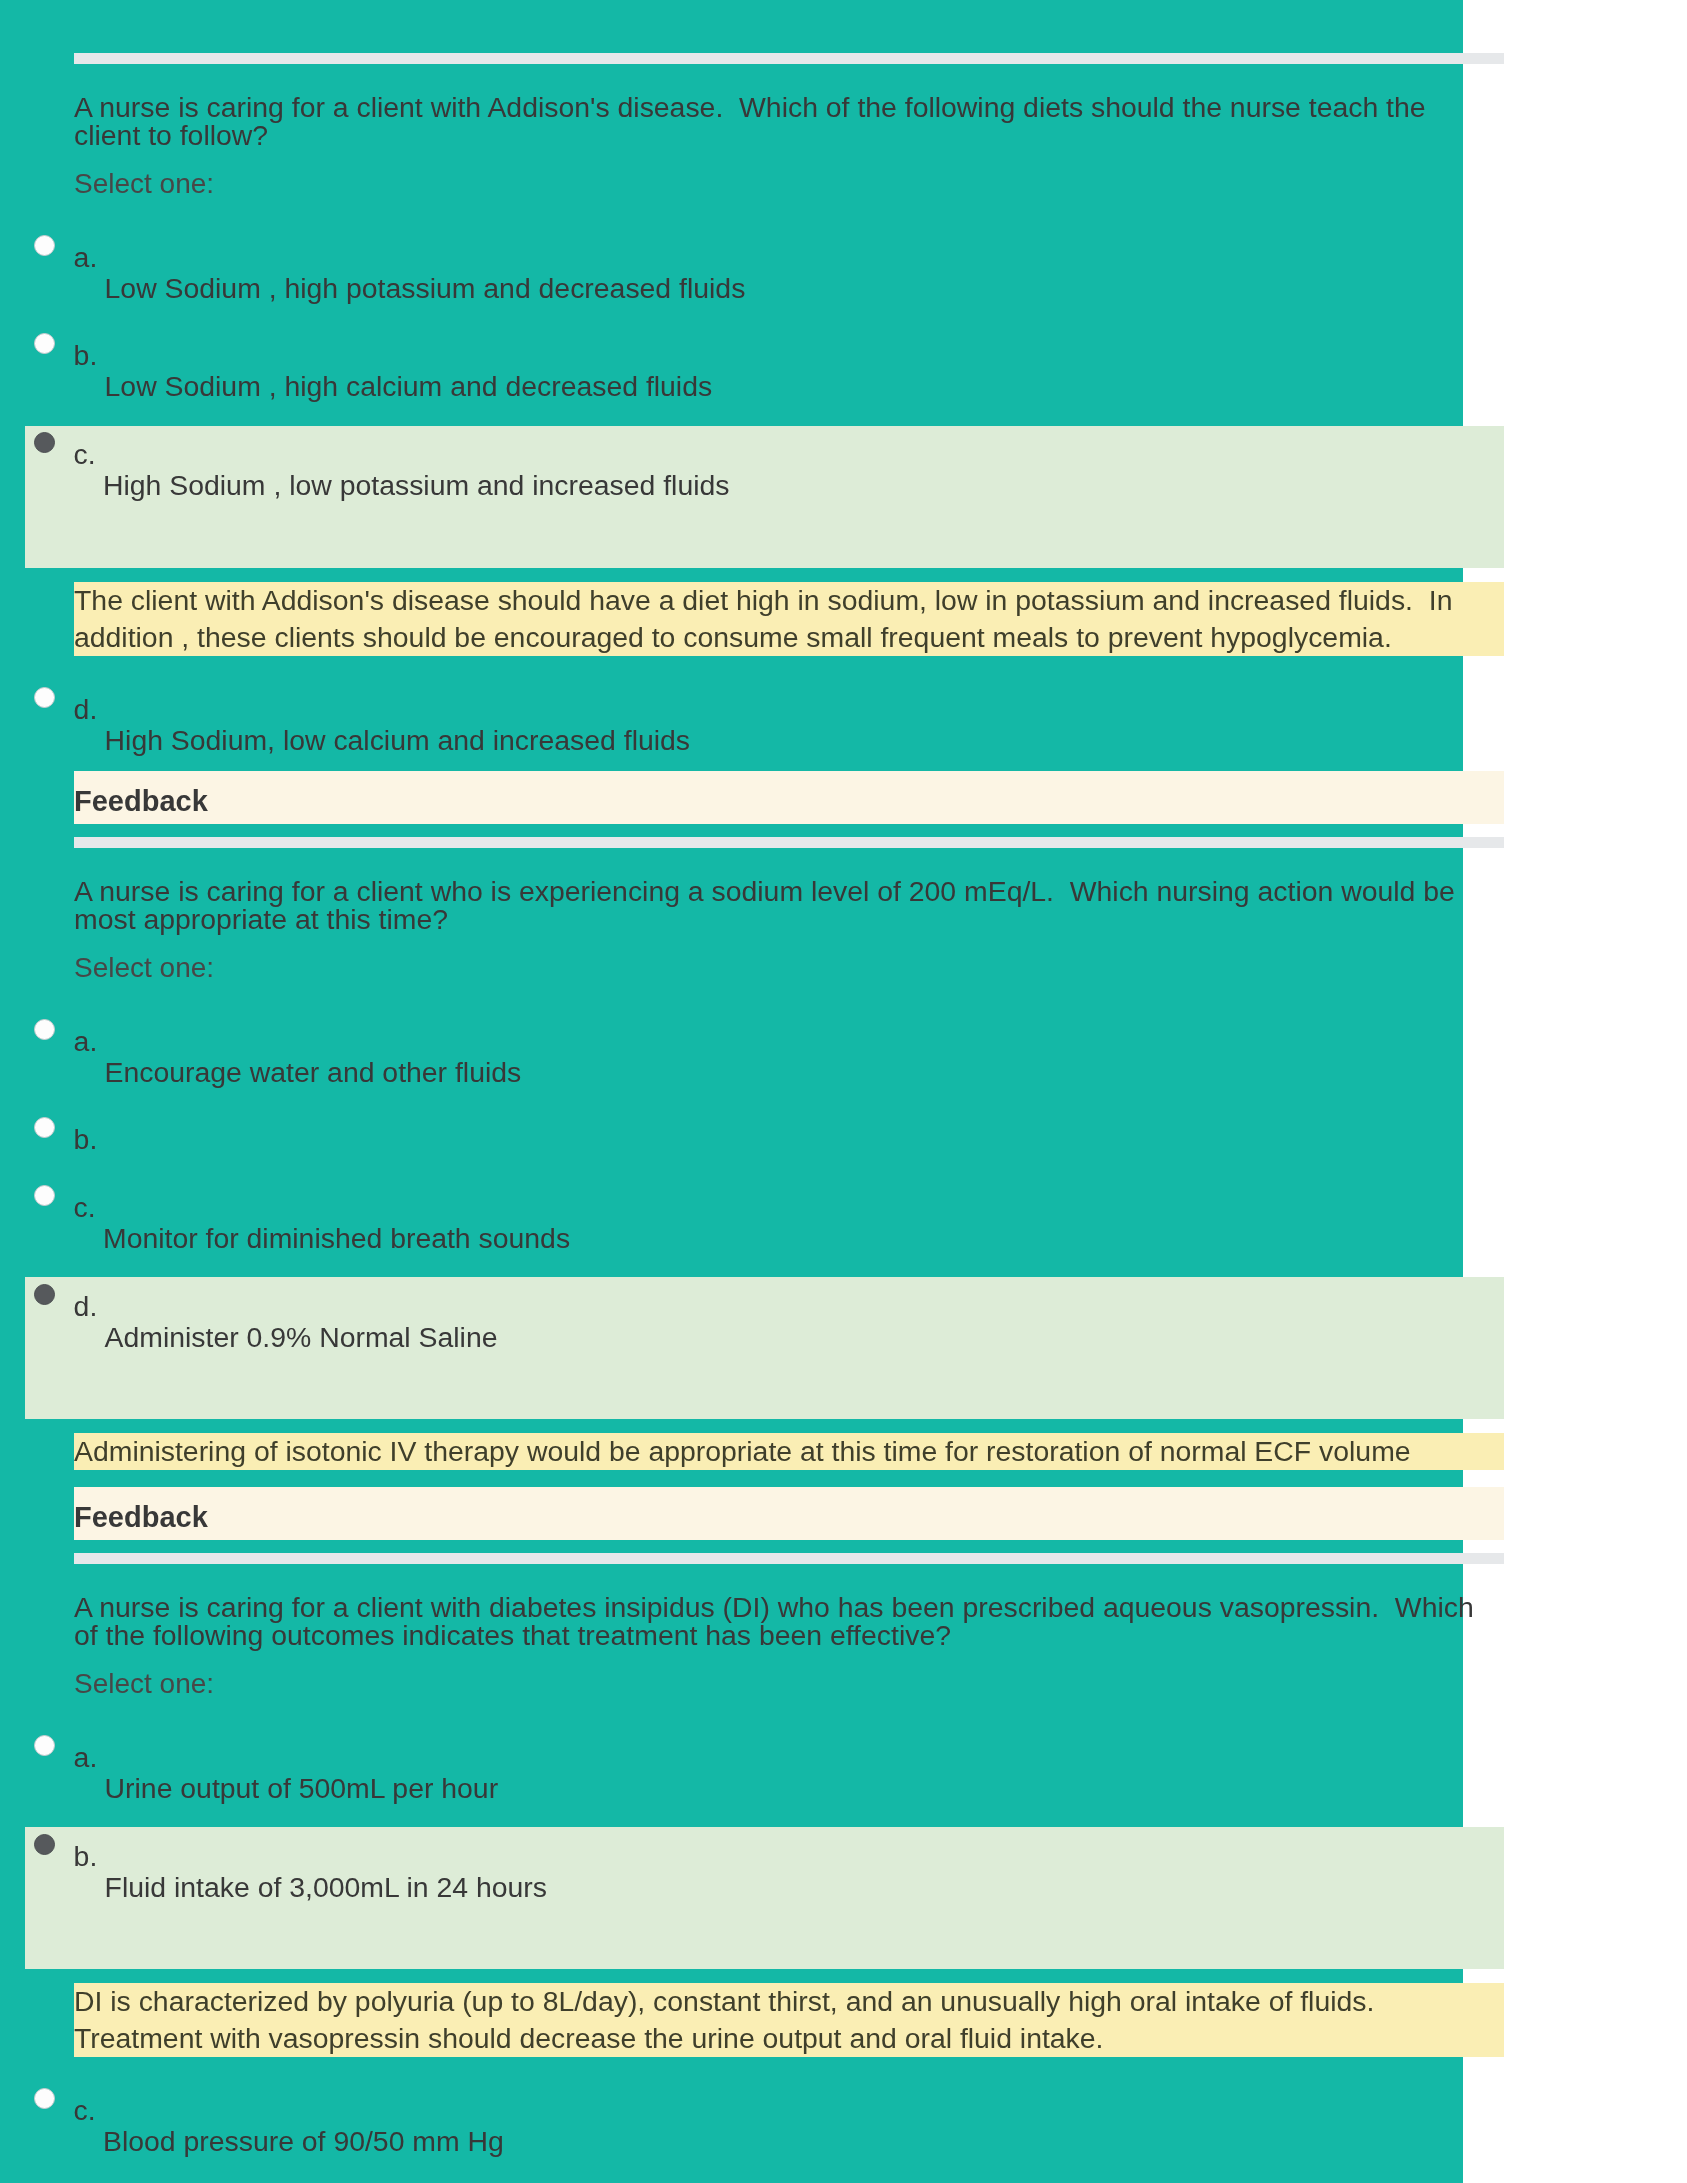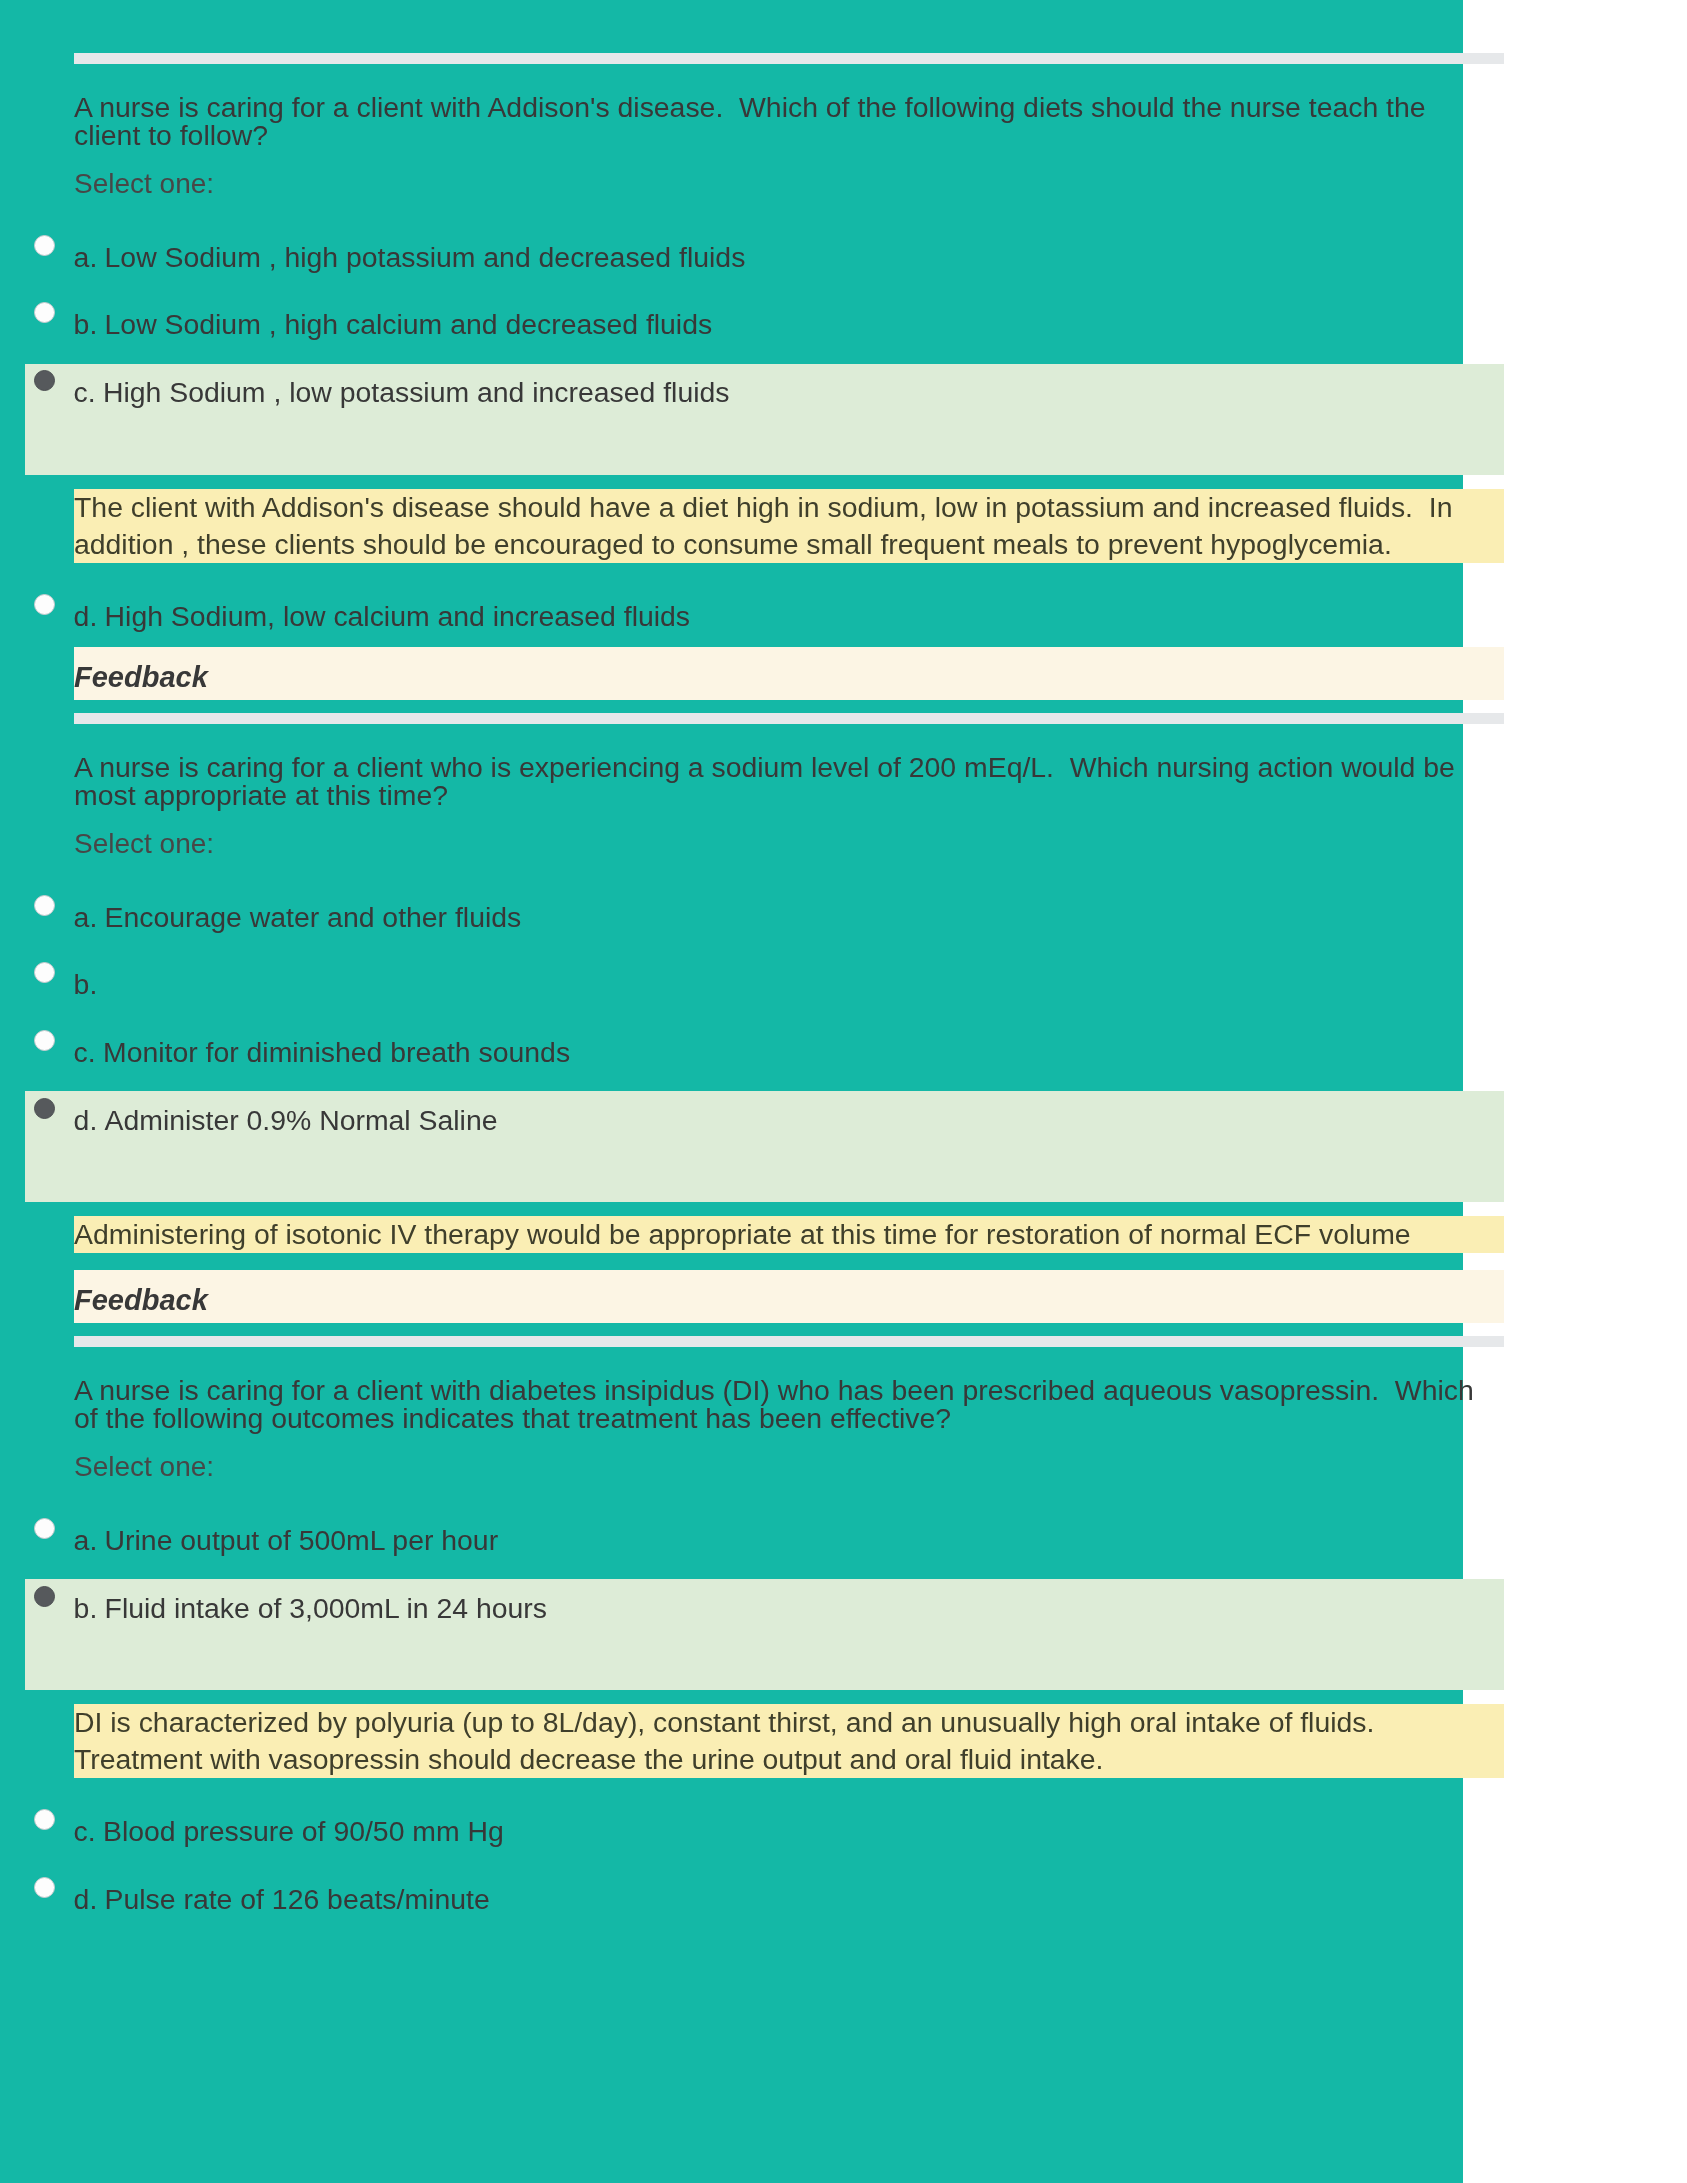--- a/index.html
+++ b/index.html
@@ -14,31 +14,31 @@
   .selectone{font-size:28px;line-height:26.5px;color:#474747;padding:0 0 0 49px;margin-top:22px;}
 
   .opts{margin:0;padding:0;}
   .opt{position:relative;padding:0;}
   .optrow{display:flex;align-items:flex-start;position:relative;}
   .radio{position:relative;width:21px;height:21px;border-radius:50%;
          border:1.3px solid #c7cbce;background:#fdfdfd;flex:0 0 auto;box-sizing:border-box;
          margin:-8px 0 0 8.6px;}
   .opt.correct .radio{background:#56595c;border-color:#4c4f52;}
   .optletter{flex:0 0 auto;font-size:28.4px;line-height:28.4px;color:#383838;padding:0 7.3px 0 19px;}
-  .optlabel{font-size:28.4px;line-height:28.4px;color:#383838;white-space:pre-wrap;}
+  .optlabel{font-size:28.4px;line-height:28.4px;color:#383838;white-space:pre-wrap;margin-top:31px;}
 
   .opt{margin-top:39px;}
   .opts > .opt:first-child{margin-top:45px;}
   .opt.correct{background:#ddecd7;padding:14.6px 0 68px 0;margin-top:25px;}
 
   .optcomment{background:#faeeb4;color:#3f3f2b;font-size:28.4px;line-height:37px;
       margin:14px 0 0 49px;padding:0;white-space:pre-wrap;}
 
   .feedback{background:#fcf5e4;margin:16.5px 0 0 49px;padding:16.5px 0 9.3px 0;}
-  .fblabel{font-size:29px;font-weight:bold;line-height:28px;color:#383838;padding:0;font-style:italic;}
+  .fblabel{font-size:29px;font-weight:bold;line-height:28px;color:#383838;padding:0;}
   .fbtext{font-size:28.4px;line-height:28px;color:#383838;padding:0;margin-top:29px;white-space:pre-wrap;}
 </style>
 </head>
 <body>
 
 <div class="page">
  <div class="wrap">
   <div class="qsep"></div>
   <div class="qblock">
    <div class="qtext">A nurse is caring for a client with Addison's disease.  Which of the following diets should the nurse teach the client to follow?</div>

